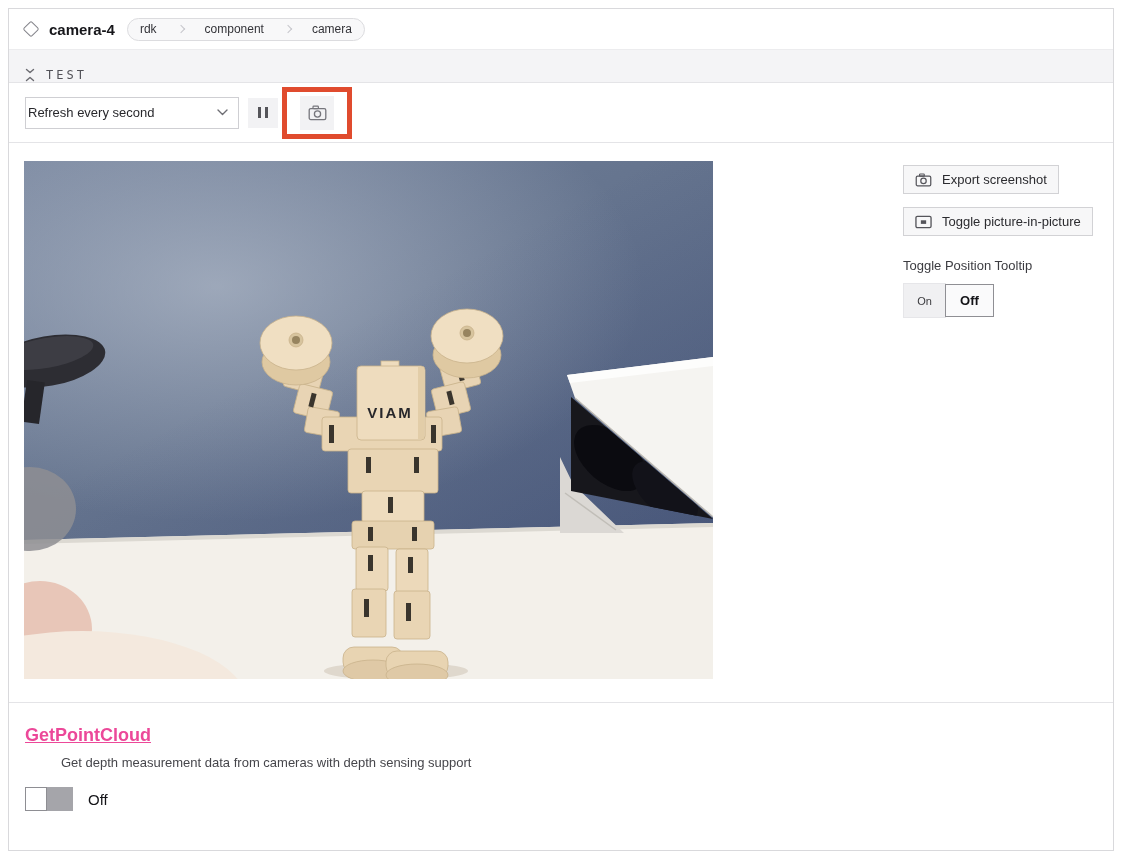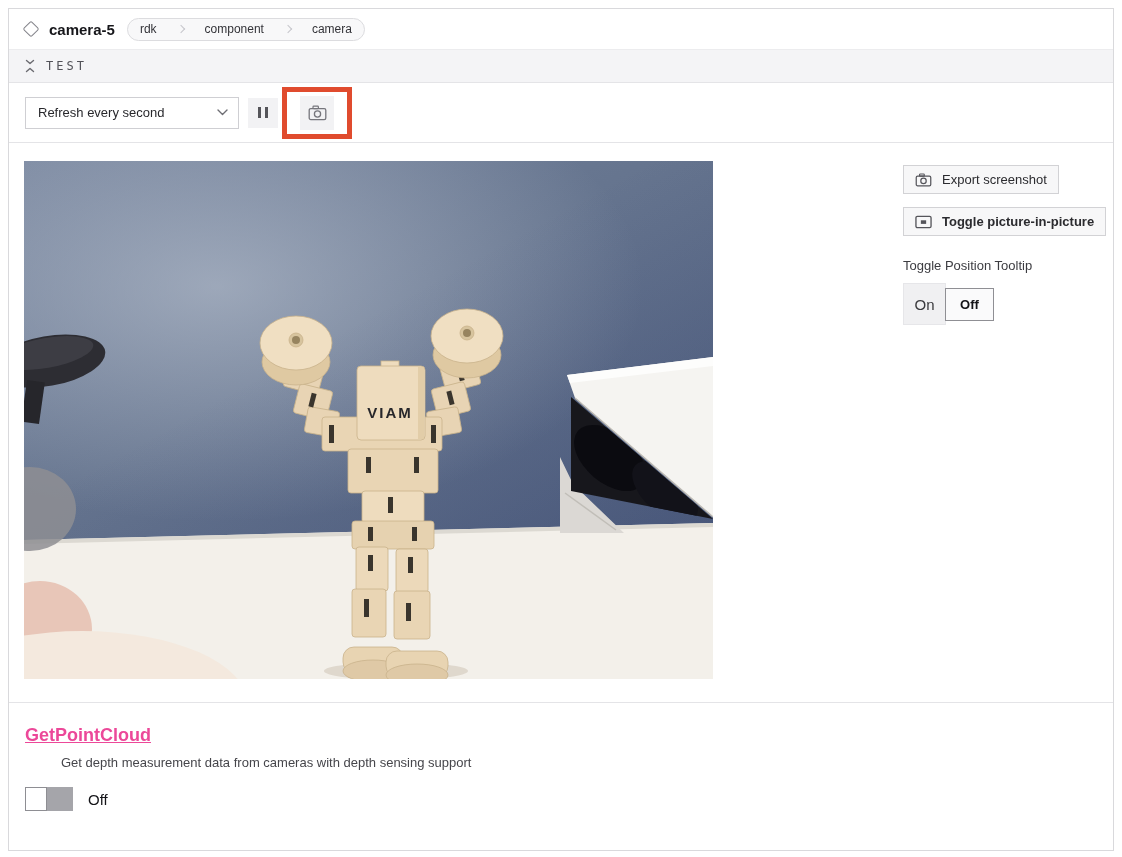--- a/index.html
+++ b/index.html
@@ -14,54 +14,54 @@
   .diamond { width:12px; height:12px; border:1.5px solid #85858b; border-radius:2px;
     transform:rotate(45deg); flex:0 0 auto; }
   .hdr-title { font-size:15px; font-weight:700; color:#16161a; }
   .crumbs { display:flex; align-items:center; height:23px; padding:0 12px;
     background:#f8f8f9; border:1px solid #dcdcdf; border-radius:999px;gap:12px; }
   .crumb { font-size:12px; color:#333338; }
   .crumb-sep { width:6px; height:6px; border-top:1px solid #c6c6cb; border-right:1px solid #c6c6cb;
     transform:rotate(45deg); margin:0 9px; }
 
   
-  .secbar { height:33px; background:#f4f4f6; display:flex; align-items:center;
+  .secbar { height:33px; background:#f4f4f6; display:flex; align-items:flex-end;
     padding:0 16px; gap:11px; }
   .secbar.top { border-bottom:1px solid #e4e4e7; }
   .sec-label { font-family:"DejaVu Sans Mono","Liberation Mono",monospace; font-size:12px;
     letter-spacing:3px; color:#515157; }
   .sec-ico { display:block; }
 
   
   .toolbar { height:60px; border-bottom:1px solid #e4e4e7; display:flex;
     align-items:center; padding:0 16px; }
   .select { width:214px; height:32px; background:#fff; border:1px solid #cfcfd3;
     display:flex; align-items:center; justify-content:space-between;
-    padding:0 10px 0 12px; font-size:13px; color:#28282c; cursor:pointer; }
+    padding:0 10px 0 2px; font-size:13px; color:#28282c; cursor:pointer; }
   .pause-btn { width:30px; height:30px; margin-left:9px; background:#f2f2f4; border:none;
     display:flex; align-items:center; justify-content:center; gap:4px; cursor:pointer; }
   .pause-bar { width:3px; height:11px; background:#55555a; }
   .red-box { margin-left:4px; border:5px solid #e04b2e; padding:4px 13px;
     display:flex; align-items:center; }
   .cam-btn { width:34px; height:34px; background:#f2f2f4; border:none;
     display:flex; align-items:center; justify-content:center; cursor:pointer; }
 
   
   .content { position:relative; height:560px; border-bottom:1px solid #e4e4e7; }
   .feed { position:absolute; left:15px; top:18px; width:689px; height:518px; }
   .rightcol { position:absolute; left:894px; top:0; width:206px; }
   .ctl-btn { display:flex; align-items:center; gap:10px; height:29px; padding:0 11px;
     background:#f7f7f8; border:1px solid #d2d2d5; font-size:13px; color:#2b2b2f;
     cursor:pointer; white-space:nowrap; }
   .ctl-btn.export { margin-top:22px; }
-  .ctl-btn.pip { margin-top:13px;font-weight:bold; }
+  .ctl-btn.pip { margin-top:13px; }
   .tooltip-label { margin-top:22px; font-size:13px; color:#3c3c41; }
   .seg { margin-top:10px; display:flex; align-items:center; }
-  .seg-on { width:43px; height:42px; background:#f0f0f2; border:1px solid #e6e6e9;
-    font-size:15px; color:#3a3a3e; cursor:pointer; font-family:inherit; }
+  .seg-on { width:43px; height:35px; background:#f0f0f2; border:1px solid #e6e6e9;
+    font-size:11px; color:#3a3a3e; cursor:pointer; font-family:inherit; }
   .seg-off { width:49px; height:33px; background:#fafafb; border:1px solid #8f8f94;
     font-size:13px; font-weight:700; color:#131317; margin-left:-1px; cursor:pointer;
     font-family:inherit; }
 
   
   .gpc { height:115px; padding:12px 16px 0 16px; }
   .gpc-title { font-size:18px; font-weight:700; color:#ec4899; margin-top:10px;text-decoration:underline; }
   .gpc-desc { font-size:13px; color:#46464b; margin-top:9px;margin-left:36px; }
   .gpc-toggle-row { display:flex; align-items:center; margin-top:17px; }
   .switch { position:relative; width:48px; height:24px; background:#a5a5aa; cursor:pointer; }
@@ -71,21 +71,21 @@
 
   svg { display:block; }
 </style>
 </head>
 <body>
 
 <div class="panel">
 
   <div class="hdr">
     <span class="diamond"></span>
-    <span class="hdr-title">camera-5</span>
+    <span class="hdr-title">camera-4</span>
     <span class="crumbs">
       <span class="crumb">rdk</span>
       <span class="crumb-sep"></span>
       <span class="crumb">component</span>
       <span class="crumb-sep"></span>
       <span class="crumb">camera</span>
     </span>
   </div>
 
   <div class="secbar top">

